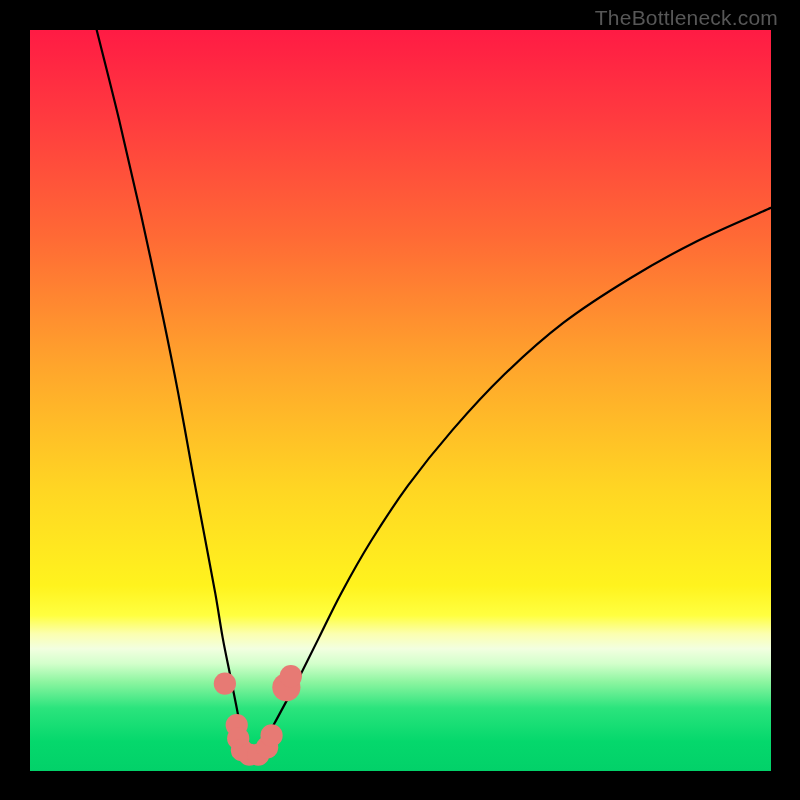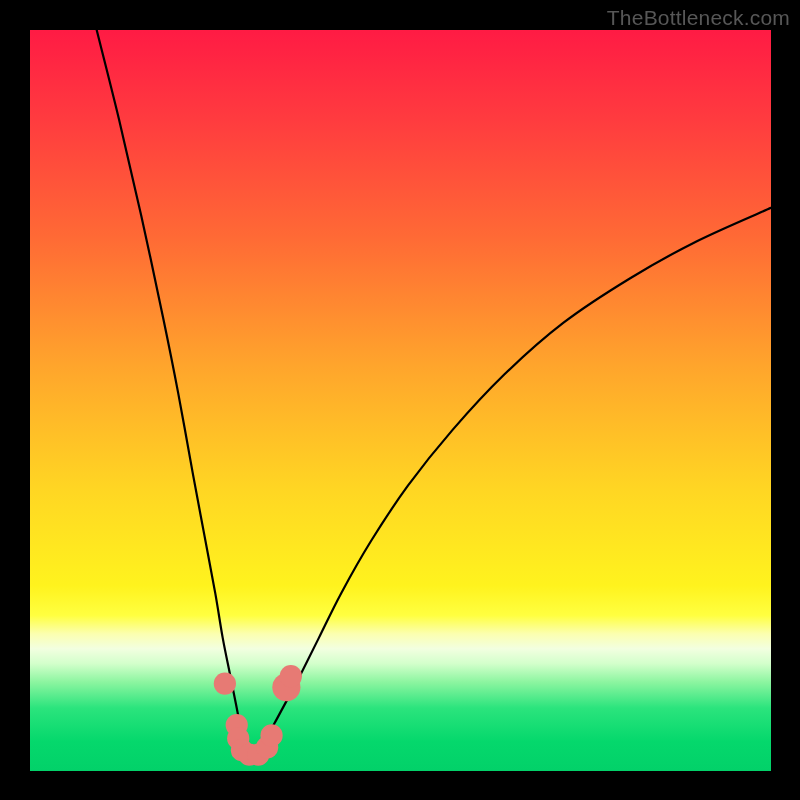--- a/index.html
+++ b/index.html
@@ -22,21 +22,21 @@
   .plot {
     position: absolute;
     left: 0;
     top: 0;
     width: 741px;
     height: 741px;
   }
   .watermark {
     position: absolute;
     top: 6px;
-    right: 10px;
+    right: 22px;
     color: #575757;
     font-size: 21px;
     font-weight: 400;
     letter-spacing: 0.2px;
   }
   svg { display:block; }
 </style>
 </head>
 <body>
 

